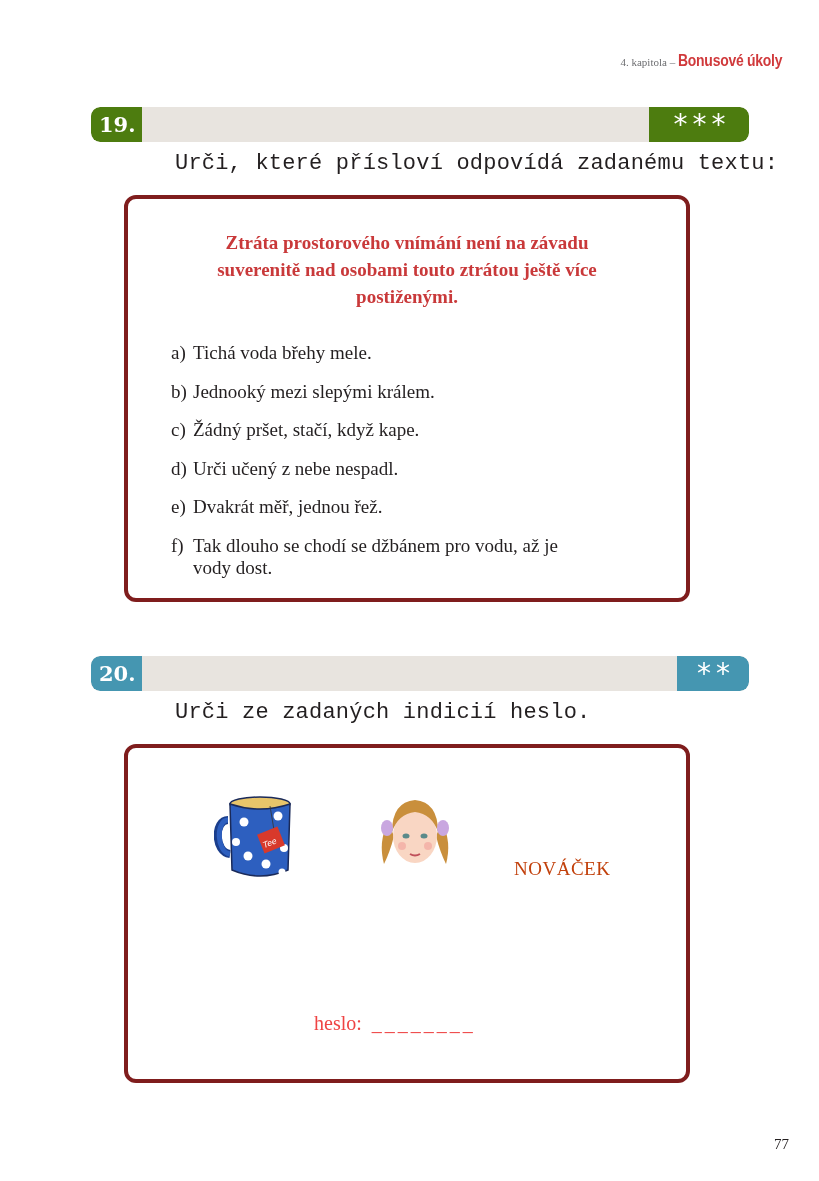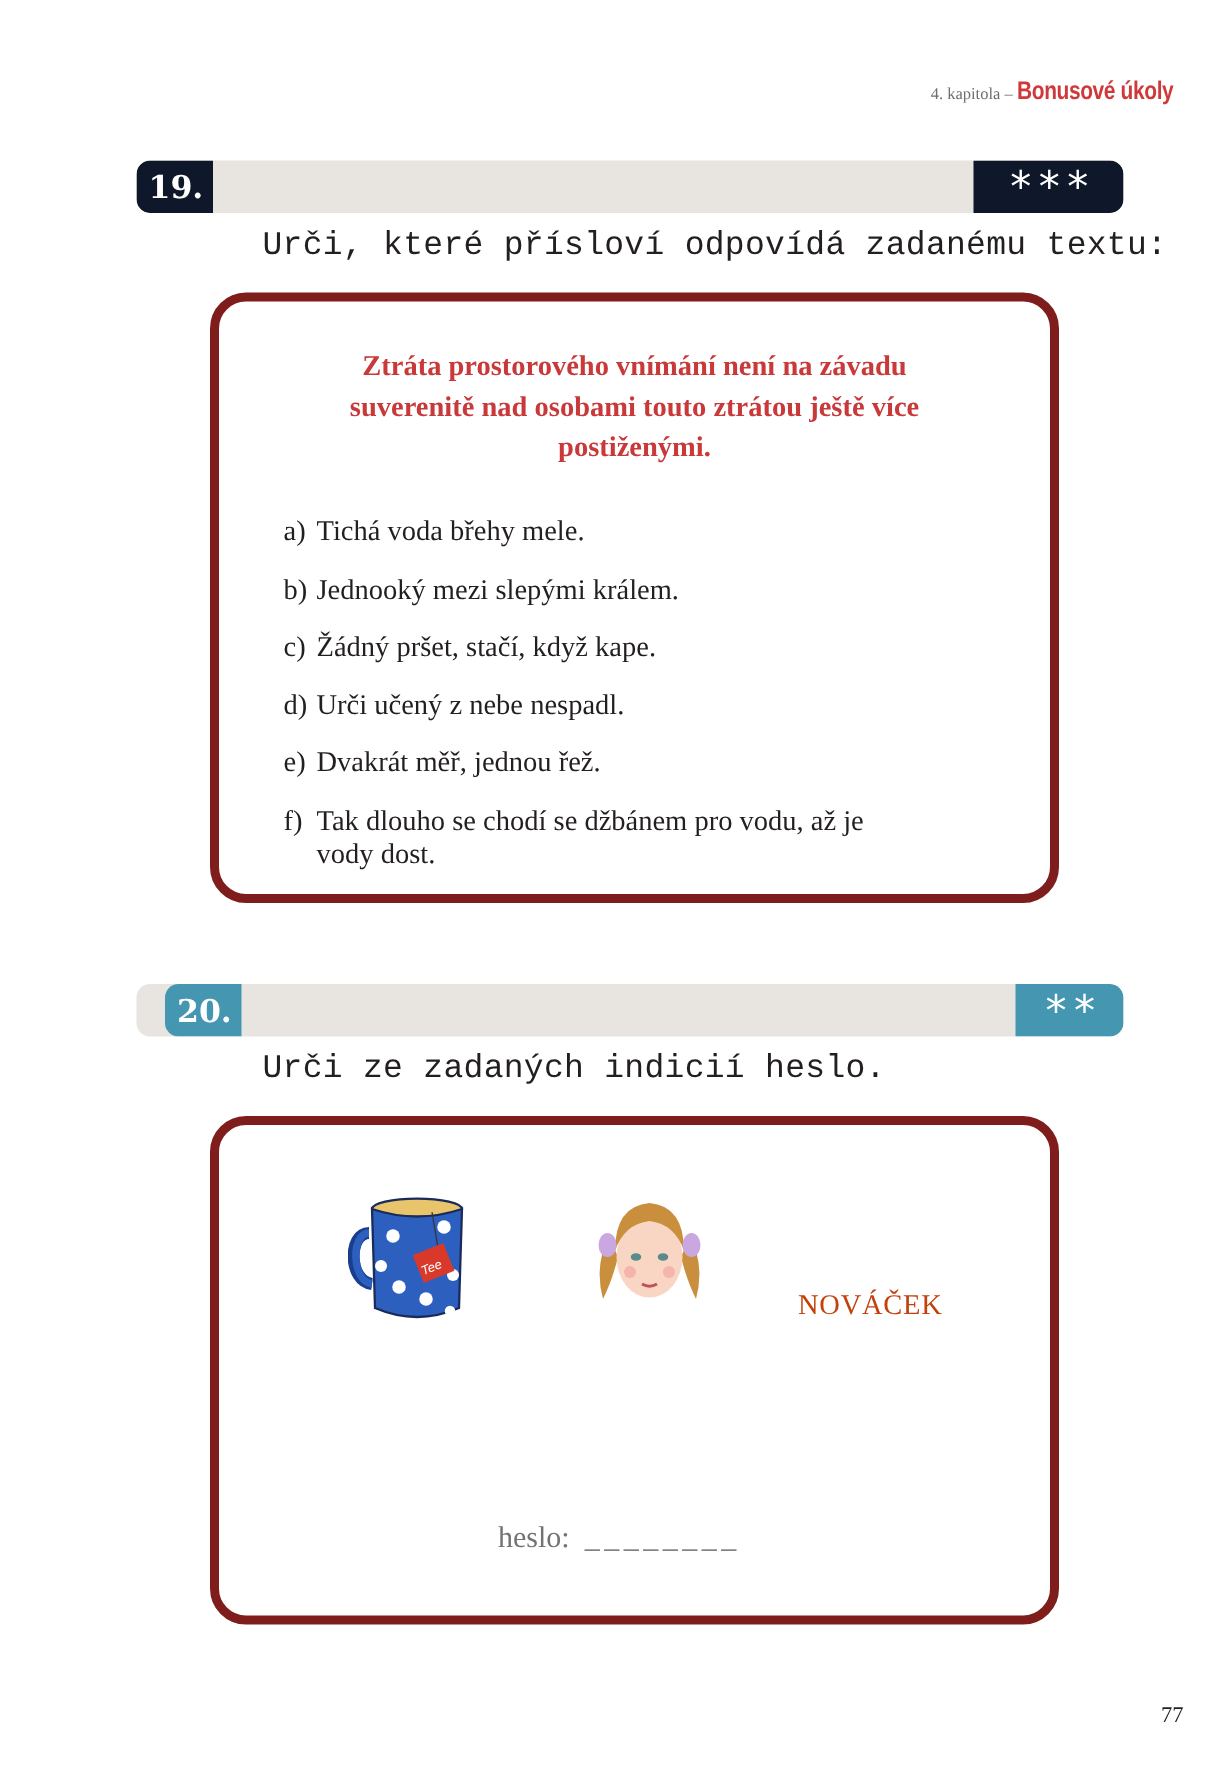--- a/index.html
+++ b/index.html
@@ -23,48 +23,48 @@
     .task-num {
       height: 100%; display: flex; align-items: center; padding: 0 6px 0 8px;
       color: #fff; font-weight: bold; font-size: 21px; font-family: "DejaVu Serif", serif;
       border-radius: 9px 0 0 9px;
     }
     .task-stars {
       height: 100%; display: flex; align-items: center; justify-content: center;
       color: #fff; font-family: "DejaVu Sans", sans-serif; font-size: 28px; letter-spacing: 5px;
       border-radius: 0 9px 9px 0; padding-left: 6px; box-sizing: border-box;
     }
-    .red { background: #0f172a; }
-    .blue { background: #4596b1; margin-left: 19px; }
+    .red { background: #4d7c0f; }
+    .blue { background: #4596b1; }
     .instruction {
       position: absolute; left: 136px; font-size: 22px; font-family: Liberation Mono, monospace;
       color: #231f20; letter-spacing: 0.2px; margin-left: 39px;
     }
     .panel {
-      position: absolute; left: 140px; width: 566px; border: 6px solid #7f1d1d;
-      border-radius: 24px; background: #fff; box-sizing: border-box;
+      position: absolute; left: 124px; width: 566px; border: 4px solid #7f1d1d;
+      border-radius: 12px; background: #fff; box-sizing: border-box;
     }
     .quote {
       position: absolute; left: 40px; right: 40px; top: 30px; text-align: center;
       color: #c9393a; font-weight: bold; font-size: 19px; line-height: 27px;
       font-family: "Liberation Serif", serif;
     }
     .options { position: absolute; left: 43px; top: 143px; margin: 0; padding: 0; list-style: none; }
     .options li {
       font-family: "Liberation Serif", serif; font-size: 19px; line-height: 22px; margin-bottom: 16.5px;
       display: flex; color: #231f20;
     }
     .options li .letter { width: 22px; flex: none; }
     .clue-img { position: absolute; }
     .clue-word {
       position: absolute; left: 386px; top: 110px; font-family: "Liberation Serif", serif; font-size: 19px; color: #c2410c;
       letter-spacing: 0.5px;
     }
     .answer-row {
-      position: absolute; left: 186px; top: 264px; font-family: "Liberation Serif", serif; font-size: 20px; color: #737373;
+      position: absolute; left: 186px; top: 264px; font-family: "Liberation Serif", serif; font-size: 20px; color: #ef4444;
       display: flex; align-items: baseline;
     }
     .answer-blank { margin-left: 10px; letter-spacing: 3px; }
     .page-number {
       position: absolute; left: 774px; top: 1136px; font-family: Liberation Serif, serif; font-size: 15px; color: #231f20;
     }
   </style>
 </head>
 <body>
 

